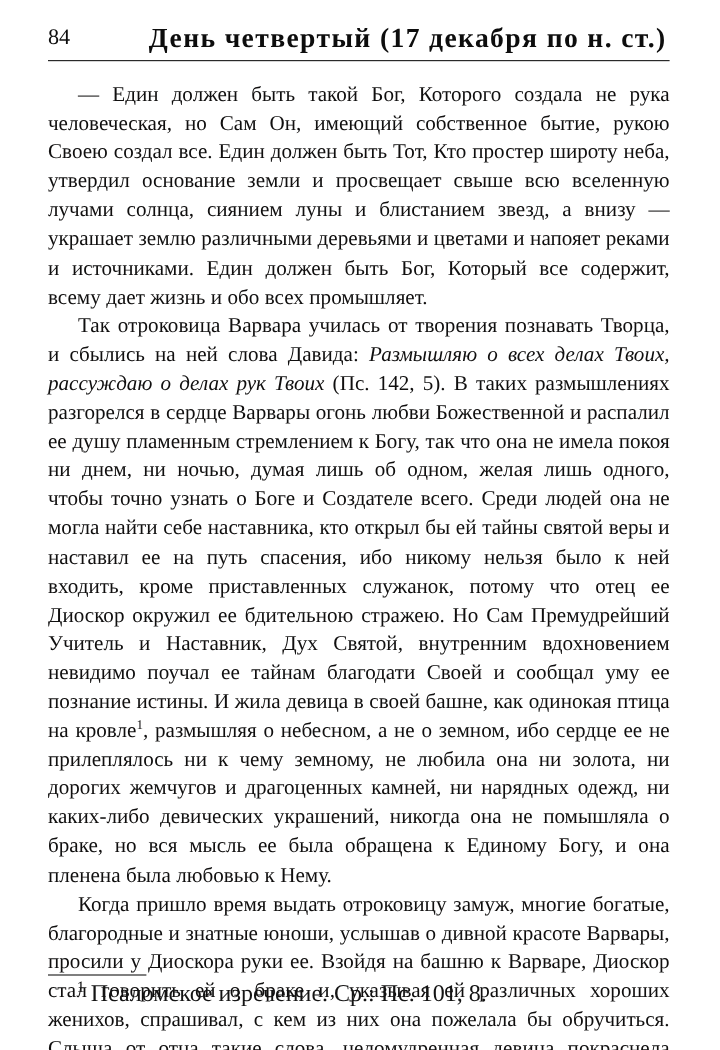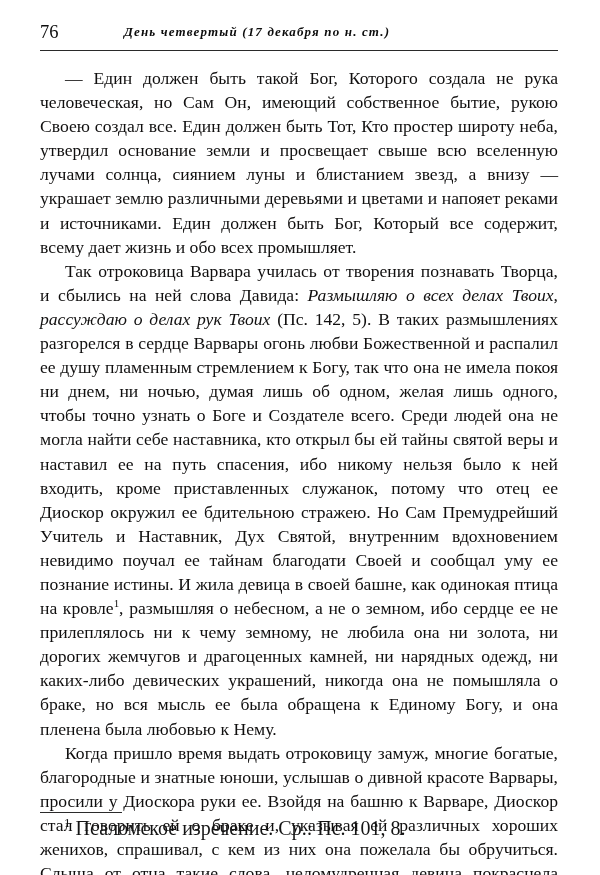--- a/index.html
+++ b/index.html
@@ -34,23 +34,22 @@
     top: 0;
     font-size: 18.5px;
     line-height: 24px;
     color: #0d0d0d;
   }
 
   .header-title {
     position: absolute;
     left: 84px;
     top: 0;
-    font-size: 13px;
+    font-size: 23px;
     line-height: 24px;
-    font-style: italic;
     font-weight: 700;
     letter-spacing: 1.15px;
     white-space: nowrap;
     color: #0d0d0d;
   }
 
   .header-rule {
     position: absolute;
     left: 40px;
     top: 50px;
@@ -120,21 +119,21 @@
     vertical-align: super;
     line-height: 0;
   }
 </style>
 </head>
 <body>
 
 <div class="page">
 
   <div class="header">
-    <span class="header-pageno">76</span>
+    <span class="header-pageno">84</span>
     <span class="header-title">День четвертый (17 декабря по н. ст.)</span>
   </div>
   <div class="header-rule"></div>
 
   <div class="body-text">
 
 
     <p><span>— Един должен быть такой Бог, Которого создала не рука человеческая, но Сам Он, имеющий собственное бытие, рукою Своею создал все. Един должен быть Тот, Кто простер широту неба, утвердил основание земли и просвещает свыше всю вселенную лучами солнца, сиянием луны и блистанием звезд, а внизу — украшает землю различными деревьями и цветами и напояет реками и источниками. Един должен быть Бог, Который все содержит, всему дает жизнь и обо всех промышляет.</span></p>
 
     <p><span>Так отроковица Варвара училась от творения познавать Творца, и сбылись на ней слова Давида: </span><span class="it">Размышляю о всех делах Твоих, рассуждаю о делах рук Твоих</span><span> (Пс. 142, 5). </span><span>В таких размышлениях разгорелся в сердце Варвары огонь любви Божественной и распалил ее душу пламенным стремлением к Богу, так что она не имела покоя ни днем, ни ночью, думая лишь об одном, желая лишь одного, чтобы точно узнать о Боге и Создателе всего. Среди людей она не могла найти себе наставника, кто открыл бы ей тайны святой веры и наставил ее на путь спасения, ибо никому нельзя было к ней входить, кроме приставленных служанок, потому что отец ее Диоскор окружил ее бдительною стражею. Но Сам Премудрейший Учитель и Наставник, Дух Святой, внутренним вдохновением невидимо поучал ее тайнам благодати Своей и сообщал уму ее познание истины. И жила девица в своей башне, как одинокая птица на кровле</span><sup class="fn-marker">1</sup><span>, размышляя о небесном, а не о земном, ибо сердце ее не прилеплялось ни к чему земному, не любила она ни золота, ни дорогих жемчугов и драгоценных камней, ни нарядных одежд, ни каких-либо девических украшений, никогда она не помышляла о браке, но вся мысль ее была обращена к Единому Богу, и она пленена была любовью к Нему.</span></p>

